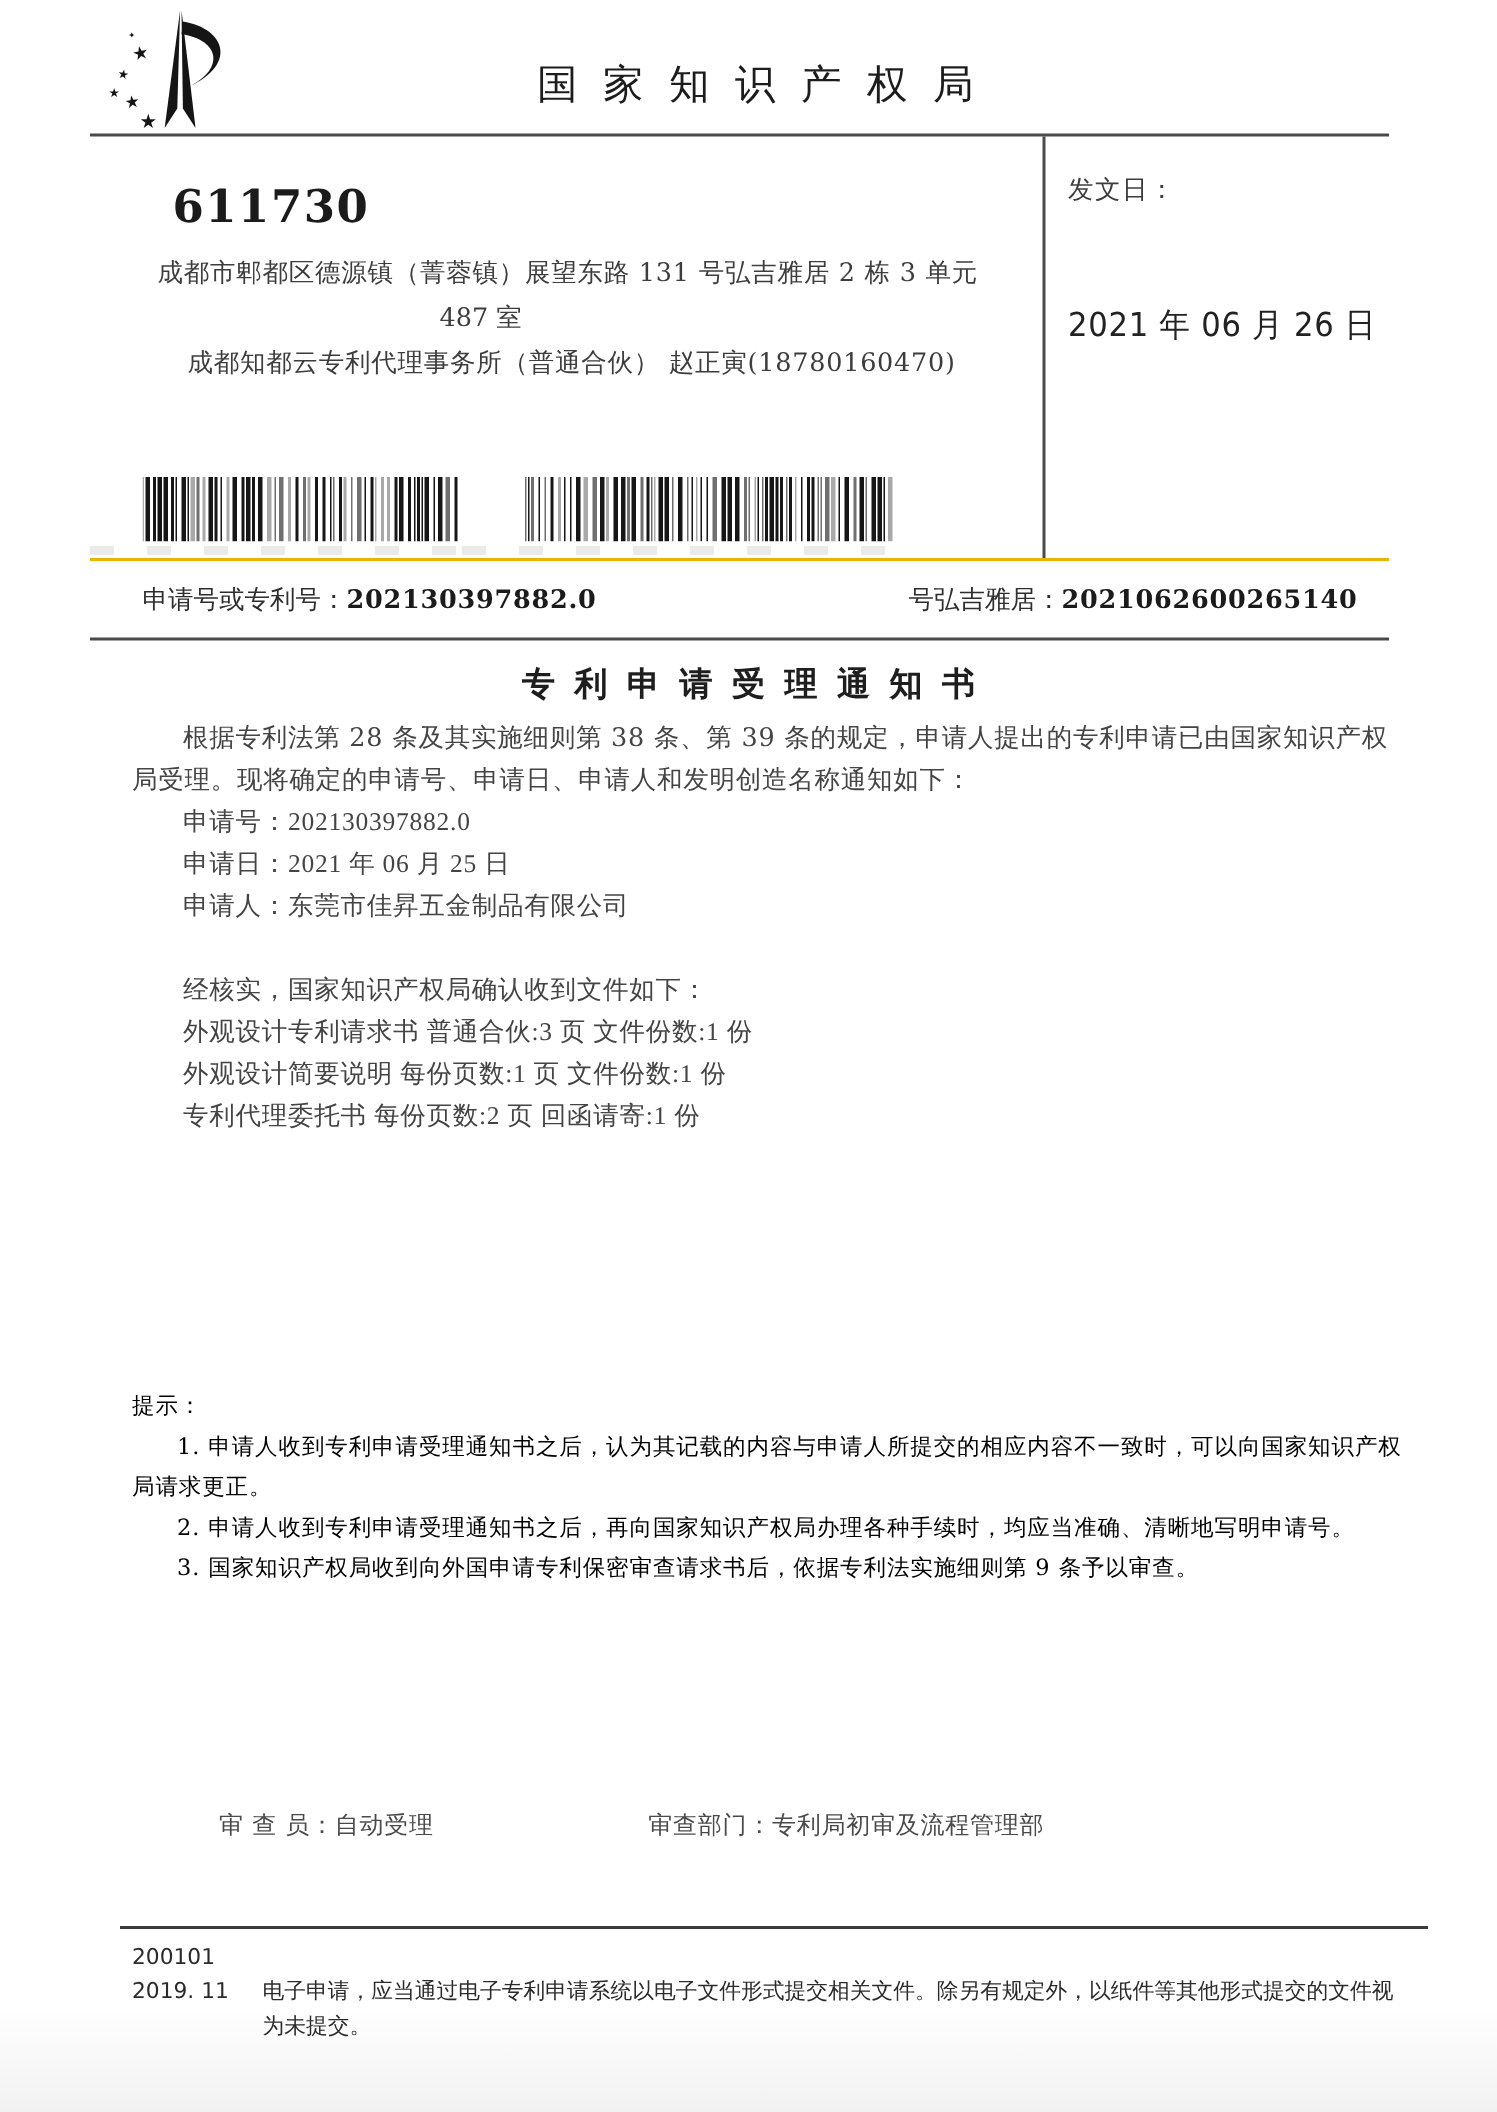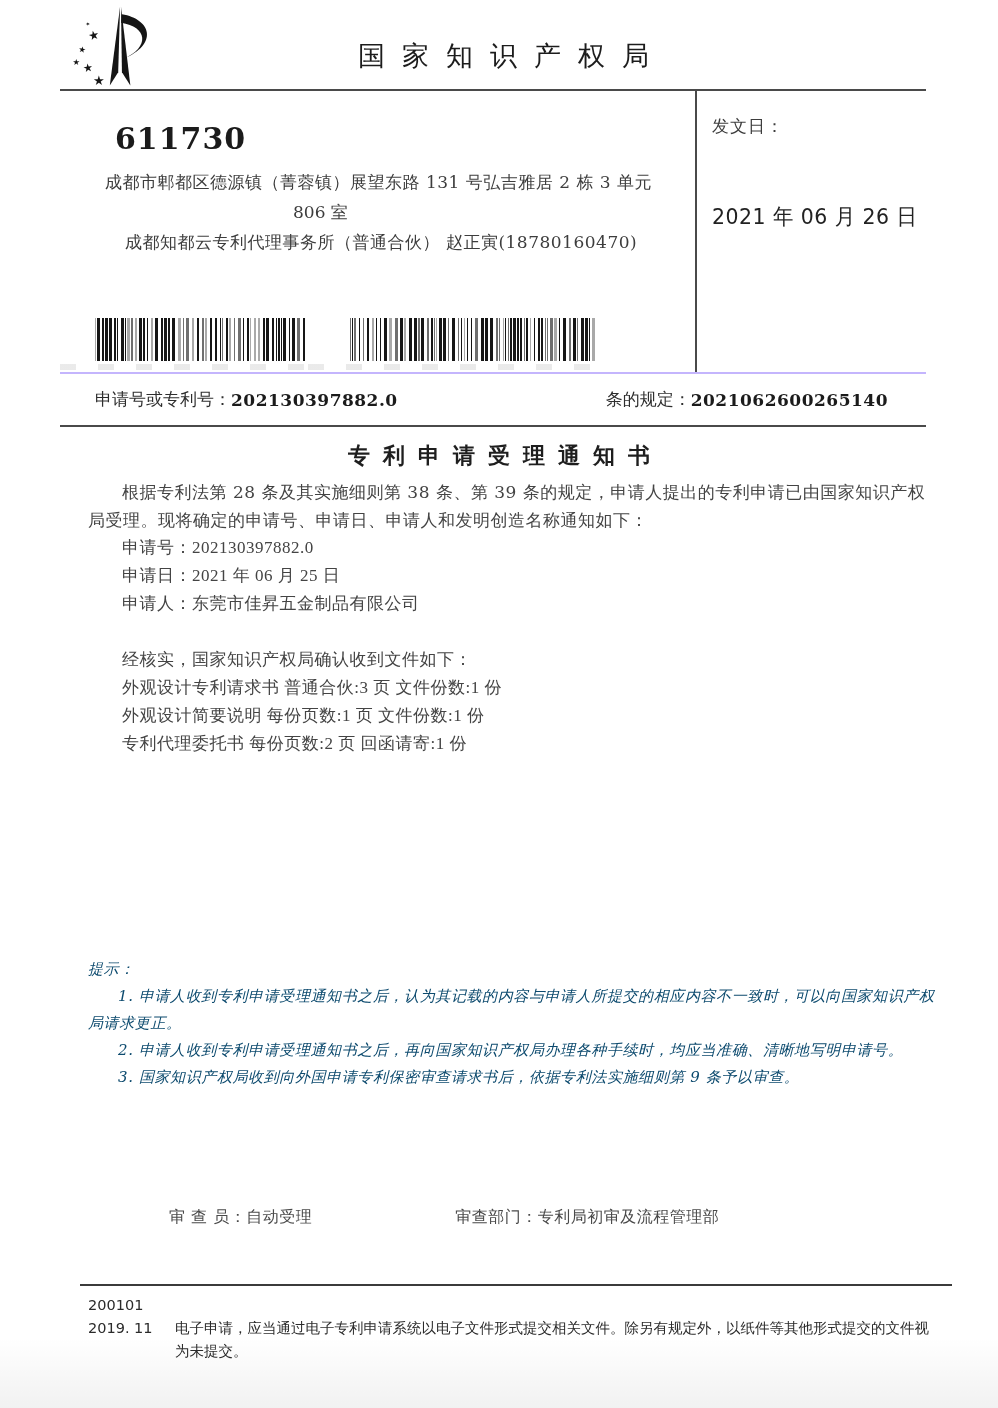--- a/index.html
+++ b/index.html
@@ -17,21 +17,21 @@
   .agency-title{
     position:absolute;left:358px;top:38px;
     font-family:"DejaVu Sans","Liberation Sans",sans-serif;
     font-size:27px;font-weight:400;color:#1c1c1c;letter-spacing:17px;white-space:nowrap;
   }
   .rule-top{position:absolute;top:89px;left:60px;width:866px;height:2px;background:#4a4a4a;}
 
   
   .info-section{
     position:absolute;top:91px;left:60px;width:866px;height:281px;
-    border-bottom:2px solid #c4b5fd;display:flex;
+    border-bottom:2px solid #eab308;display:flex;
   }
   .info-left{flex:1;position:relative;}
   .code{padding:30px 0 0 55px;font-size:30px;font-weight:bold;color:#1b1b1b;letter-spacing:1px;}
   .addr1{padding:12px 0 0 45px;font-size:17px;line-height:29px;color:#3d3d3d;letter-spacing:0.5px;}
   .addr2{padding:1px 0 0 233px;font-size:17px;line-height:29px;color:#3d3d3d;}
   .agent{padding:1px 0 0 65px;font-size:17px;line-height:29px;color:#3d3d3d;letter-spacing:0.5px;}
 
   .barcode-row{position:absolute;left:0;top:227px;display:flex;}
   .barcode{height:43px;display:flex;align-items:stretch;overflow:hidden;}
   .bc1{width:213px;margin-left:35px;}
@@ -73,32 +73,32 @@
   .body-block{
     position:absolute;top:478px;left:88px;width:842px;
     font-size:17px;line-height:28px;color:#444;letter-spacing:0.5px;
   }
   .body-block p{margin:0;text-indent:2em;}
   .detail-line{margin-left:2em;font-family:Liberation Serif, serif;}
   .gap-line{height:28px;}
 
   
   .tips{
-    position:absolute;top:956px;left:88px;width:850px;
-    font-size:15px;line-height:27px;color:#0c4a6e;letter-spacing:0.6px;font-style:italic;
+    position:absolute;top:924px;left:88px;width:850px;
+    font-size:15px;line-height:27px;color:#000000;letter-spacing:0.6px;
   }
   .tips p{margin:0;text-indent:2em;}
   .tips .tips-label{text-indent:0;}
 
   
   .examiner-row{
     position:absolute;top:1207px;left:88px;width:845px;
     font-size:16px;color:#4a4a4a;letter-spacing:0.5px;display:flex;
   }
-  .examiner-left{margin-left:81px;}
+  .examiner-left{margin-left:58px;}
   .examiner-right{margin-left:143px;}
 
   
   .footer-rule{position:absolute;top:1284px;left:80px;width:872px;height:2px;background:#3b3b3b;}
   .footer{
     position:absolute;top:1294px;left:88px;width:866px;
     font-family:"DejaVu Sans","Liberation Sans",sans-serif;
     font-size:14.5px;line-height:23px;color:#2b2b2b;
   }
   .footer-row{display:flex;}
@@ -128,21 +128,21 @@
       <text x="22" y="22" font-size="6" fill="#151515">✦</text>
     </svg>
     <div class="agency-title">国家知识产权局</div>
   </div>
   <div class="rule-top"></div>
 
   <div class="info-section">
     <div class="info-left">
       <div class="code">611730</div>
       <div class="addr1">成都市郫都区德源镇（菁蓉镇）展望东路 131 号弘吉雅居 2 栋 3 单元</div>
-      <div class="addr2">806 室</div>
+      <div class="addr2">487 室</div>
       <div class="agent">成都知都云专利代理事务所（普通合伙）  赵正寅(18780160470)</div>
       <div class="barcode-row">
         <div>
           <div class="barcode bc1">
               <i style="width: 1px; background: rgb(169, 169, 169); margin-right: 1px;"></i>
               <i style="width: 3px; background: rgb(22, 22, 22); margin-right: 2px;"></i>
               <i style="width: 2px; background: rgb(22, 22, 22); margin-right: 1px;"></i>
               <i style="width: 3px; background: rgb(22, 22, 22); margin-right: 1px;"></i>
               <i style="width: 3px; background: rgb(22, 22, 22); margin-right: 2px;"></i>
               <i style="width: 2px; background: rgb(22, 22, 22); margin-right: 1px;"></i>
@@ -267,21 +267,21 @@
     </div>
     <div class="info-right">
       <div class="issue-date-label">发文日：</div>
       <div class="issue-date sans">2021 年 06 月 26 日</div>
     </div>
   </div>
 
   <div class="ref-row">
     <span>申请号或专利号：</span>
       <span class="ref-num">202130397882.0</span>
-    <span class="ref-group2">条的规定：</span>
+    <span class="ref-group2">号弘吉雅居：</span>
       <span class="ref-num">2021062600265140</span>
   </div>
 
   <div class="doc-title">专利申请受理通知书</div>
 
   <div class="body-block">
     <p>根据专利法第 28 条及其实施细则第 38 条、第 39 条的规定，申请人提出的专利申请已由国家知识产权局受理。现将确定的申请号、申请日、申请人和发明创造名称通知如下：</p>
     <div class="detail-line">申请号：202130397882.0</div>
     <div class="detail-line">申请日：2021 年 06 月 25 日</div>
     <div class="detail-line">申请人：东莞市佳昇五金制品有限公司</div>

